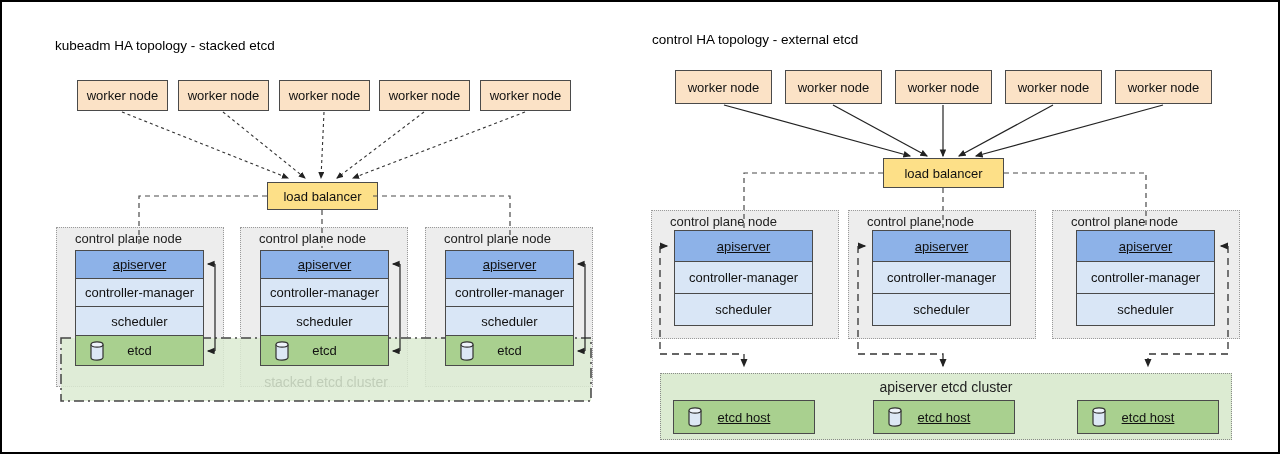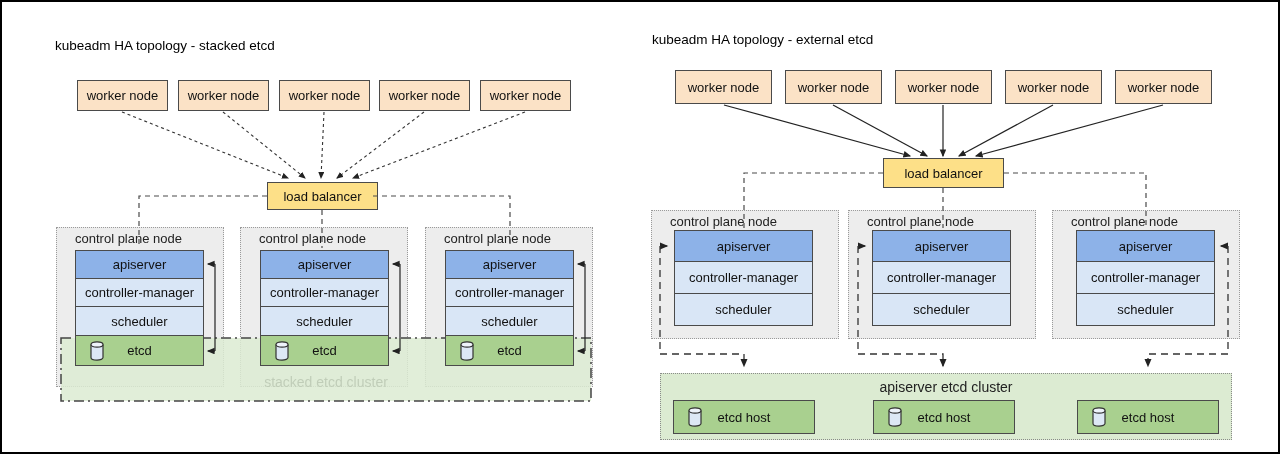--- a/index.html
+++ b/index.html
@@ -9,25 +9,25 @@
   .box{border:1.4px solid var(--box_border,#4a4a4a);display:flex;align-items:center;justify-content:center;
        font-size:13px;color:#111;white-space:nowrap;}
   .worker{background:var(--worker_fill,#fbe2c6);z-index:2;}
   .lb{background:var(--load_balancer_fill,#fde088);z-index:4;}
   .panel{background:var(--panel_fill,#ededed);border:1.2px dotted #9a9a9a;z-index:1;}
   .panel-label{position:absolute;top:3px;left:18px;font-size:13px;color:#222;white-space:nowrap;}
   .stack{z-index:3;}
   .row{position:absolute;left:0;width:100%;border:1.4px solid var(--box_border,#4a4a4a);
        display:flex;align-items:center;justify-content:center;font-size:13px;color:#111;
        box-sizing:border-box;background:var(--component_fill,#d9e6f6);}
-  .api{background:var(--apiserver_fill,#8db2e8);}
+  .api{background:var(--apiserver_fill,#8db2e8);text-decoration:underline;}
   .etcdrow{background:var(--etcd_fill,#a9d08f);}
   .greenbox{background:var(--cluster_fill,#dcebd2);border:1.5px dotted #8a8a8a;z-index:1;}
   .cluster-label{font-size:14px;color:#222;text-align:center;z-index:2;}
-  .host{background:var(--etcd_fill,#a9d08f);z-index:3;position:absolute;}
+  .host{background:var(--etcd_fill,#a9d08f);z-index:3;position:absolute;text-decoration:underline;}
   .cyl{position:absolute;left:13px;top:50%;transform:translateY(-50%);line-height:0;}
   svg.layer{position:absolute;left:0;top:0;width:1276px;height:450px;pointer-events:none;}
   #bglayer{z-index:2;}
   #fglayer{z-index:6;}
 </style>
 </head>
 <body>
 
 <div id="stage">
 
@@ -83,21 +83,21 @@
     <div class="row" style="top:56px;height:30px;">scheduler</div>
     <div class="row etcdrow" style="top:85px;height:31px;">
       <span class="cyl"><svg width="16" height="20" viewBox="0 0 16 20">
             <path d="M2,3.5 v13 a6,2.6 0 0 0 12,0 v-13" fill="#dde8f5" stroke="#333" stroke-width="1.2"></path>
             <ellipse cx="8" cy="3.5" rx="6" ry="2.6" fill="#eef3fa" stroke="#333" stroke-width="1.2"></ellipse>
           </svg></span>
       <span>etcd</span>
     </div>
   </div>
 
-  <div class="abs title" style="left:650px;top:30px;">kubeadm HA topology - external etcd</div>
+  <div class="abs title" style="left:650px;top:30px;">control HA topology - external etcd</div>
 
   <div class="abs box worker" style="left:673px;top:68px;width:97px;height:34px;">worker node</div>
   <div class="abs box worker" style="left:783px;top:68px;width:97px;height:34px;">worker node</div>
   <div class="abs box worker" style="left:893px;top:68px;width:97px;height:34px;">worker node</div>
   <div class="abs box worker" style="left:1003px;top:68px;width:97px;height:34px;">worker node</div>
   <div class="abs box worker" style="left:1113px;top:68px;width:97px;height:34px;">worker node</div>
 
   <div class="abs box lb" style="left:881px;top:156px;width:121px;height:30px;">load balancer</div>
 
   <div class="abs panel" style="left:649px;top:208px;width:188px;height:129px;">

